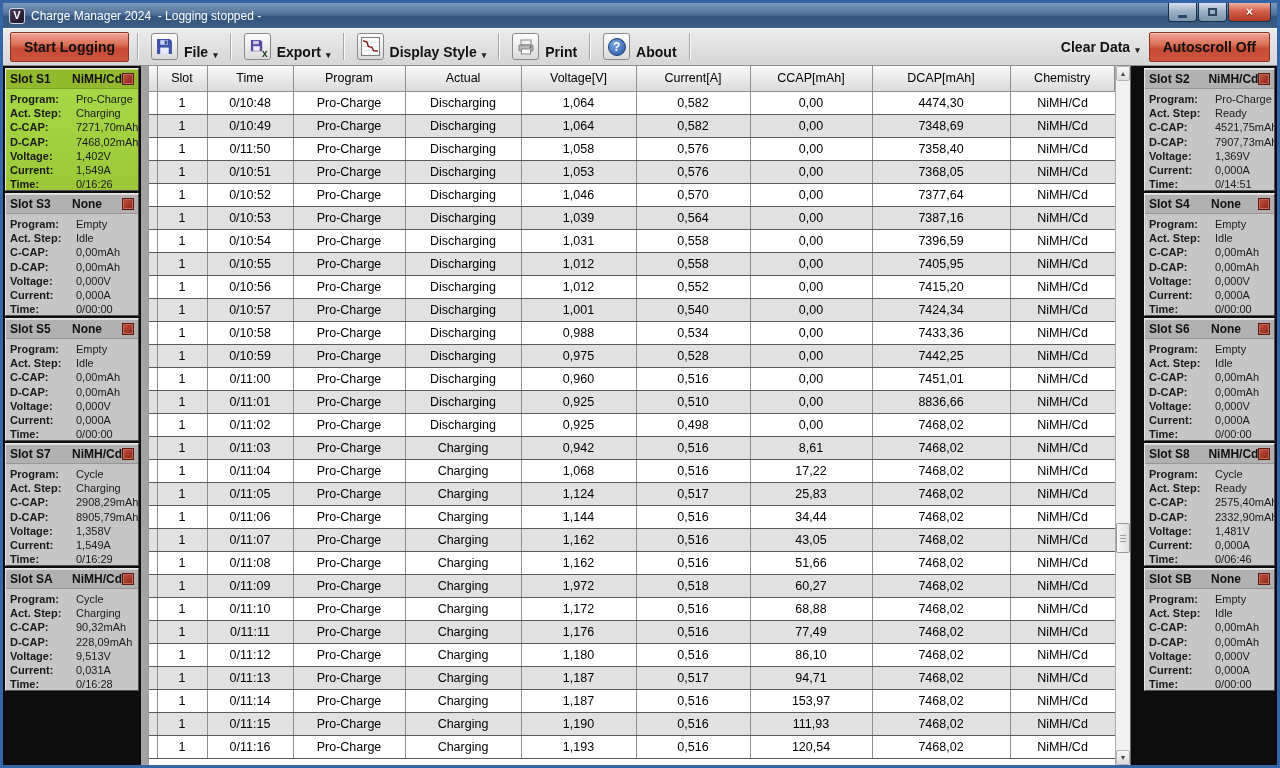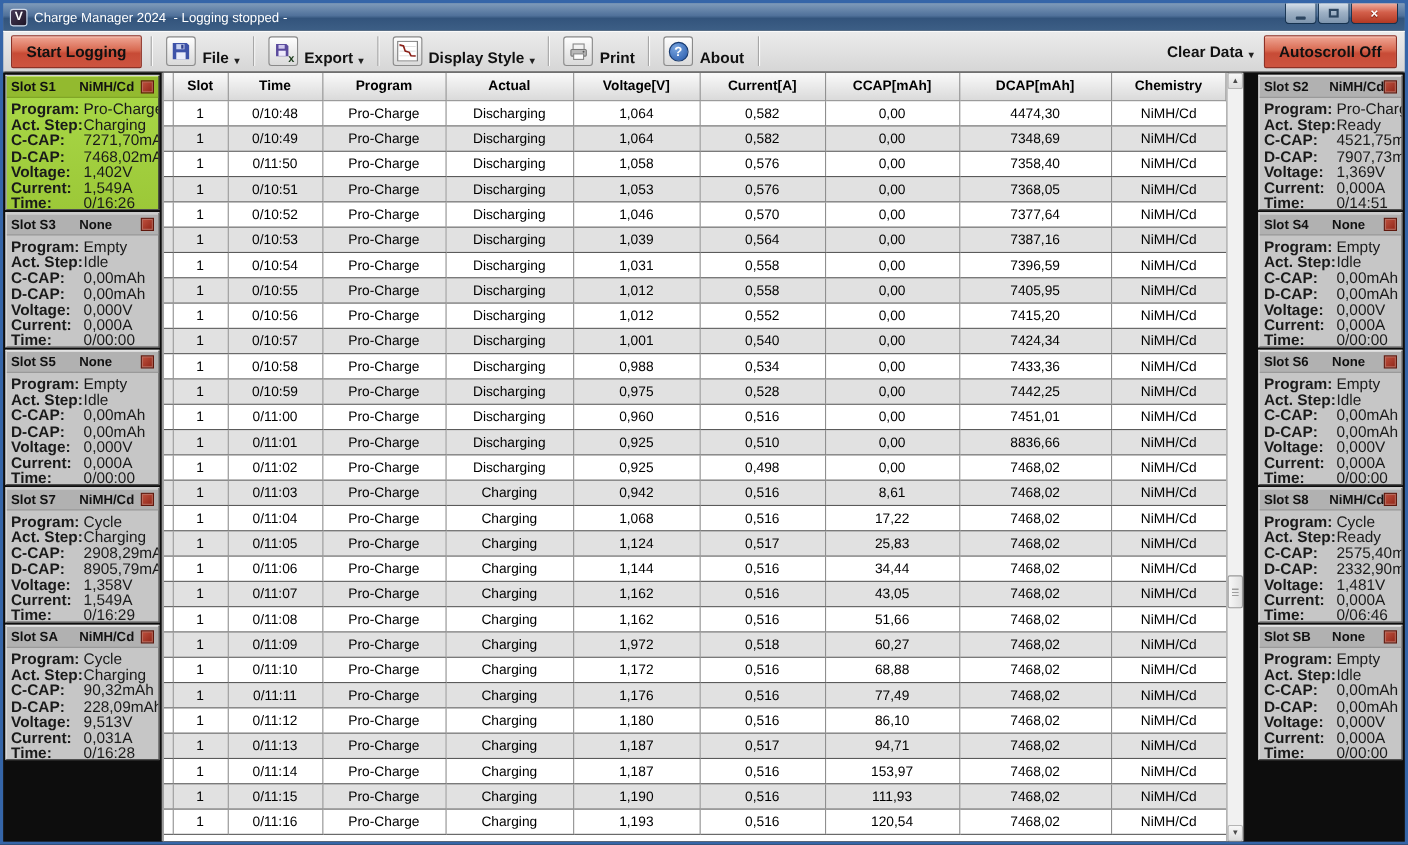--- a/index.html
+++ b/index.html
@@ -42,42 +42,42 @@
   .spacer{flex:1;}
   .about-glyph{width:18px;height:18px;border-radius:50%;background:radial-gradient(circle at 35% 30%,#7aa6e0,#2356a8);
                color:#fff;font-weight:bold;font-size:12px;display:flex;align-items:center;justify-content:center;
                border:1px solid #16396f;}
 
   
   .main{flex:1;display:flex;align-items:stretch;background:#0d0d0d;overflow:hidden;}
 
   
   .sidebar{width:145px;flex:0 0 145px;background:#0d0d0d;padding:1px;display:flex;flex-direction:column;}
-  .sidebar.left{border-right:1px solid #a3a3a3;}
+  .sidebar.left{border-right:7px solid #a3a3a3;}
   .sidebar.right{width:147px;flex:0 0 147px;border-left:1px solid #6b6b6b;padding-left:12px;}
   .slot-panel{margin:1px;border:1px solid #4f4f4f;border-top-color:#e6e6e6;border-left-color:#e6e6e6;
               background:#c6c6c6;flex:0 0 123px;overflow:hidden;}
   .slot-header{display:flex;align-items:center;height:20px;padding:0 4px;background:#b1b1b1;
                border-bottom:1px solid #979797;box-shadow:inset 0 1px 0 #d9d9d9;
                font-weight:bold;font-size:12px;color:#111;}
   .slot-name{width:62px;}
   .slot-chem{flex:1;}
   .slot-stop{width:12px;height:12px;background:linear-gradient(135deg,#c0523f,#8e2417);
              border:1px solid #5f170c;box-shadow:inset 0 0 0 1px #b86a5c;margin-left:auto;cursor:default;}
-  .slot-body{padding:3px 4px 0 4px;font-size:14px;color:#1a1a1a;}
+  .slot-body{padding:3px 4px 0 4px;font-size:11px;color:#1a1a1a;}
   .slot-row{display:flex;height:14.2px;line-height:14.2px;white-space:nowrap;}
   .slot-label{font-weight:bold;width:66px;flex:0 0 66px;}
   .slot-panel.active{background:linear-gradient(180deg,#aada49,#9cc838);}
   .slot-panel.active .slot-header{background:#93ba2f;box-shadow:inset 0 1px 0 #bfe06a;border-bottom-color:#7fa326;}
 
   
   .table-area{flex:1;background:#fff;border-left:1px solid #9a9a9a;overflow:hidden;}
   table{border-collapse:collapse;table-layout:fixed;width:100%;font-size:12.5px;color:#000;}
   thead th{height:25px;background:linear-gradient(180deg,#fafafa,#dadada);
-           border:1px solid #919191;border-top:none;font-weight:bold;font-size:12.5px;padding:0;}
+           border:1px solid #919191;border-top:none;font-weight:normal;font-size:12.5px;padding:0;}
   tbody td{height:23px;text-align:center;border-left:1px solid #8f8f8f;border-bottom:1px solid #5a5a5a;
            padding:0;overflow:hidden;white-space:nowrap;}
   tbody tr.alt td{background:#e1e1e1;}
   tbody td:first-child,thead th:first-child{border-left:none;}
 
   
   .vscrollbar{width:15px;flex:0 0 15px;background:#f1f1f1;border-left:1px solid #ababab;display:flex;flex-direction:column;}
   .sb-arrow{height:15px;flex:0 0 15px;display:flex;align-items:center;justify-content:center;
             font-size:7px;color:#4a4a4a;background:linear-gradient(180deg,#f8f8f8,#dcdcdc);
             border:1px solid #b5b5b5;border-radius:2px;}

